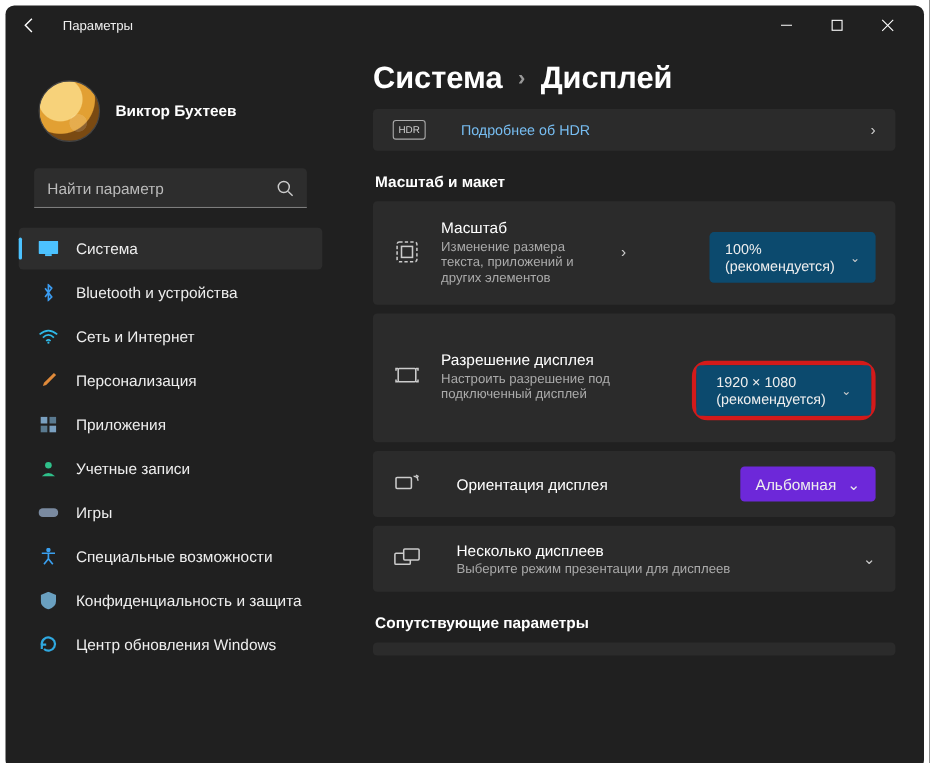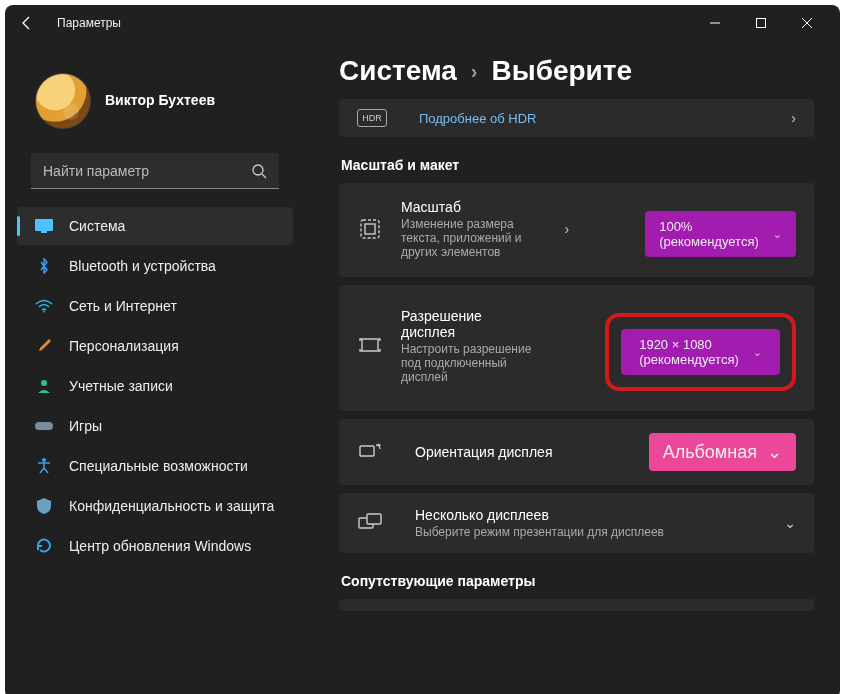--- a/index.html
+++ b/index.html
@@ -33,24 +33,24 @@
 .card { background: #2b2b2b; border-radius: 4px; padding: 14px 18px; margin-bottom: 8px; display: flex; align-items: center; gap: 32px; position: relative; cursor:pointer; }
 .card-icon { width: 26px; height: 26px; display: flex; align-items: center; justify-content: center; color: #ccc; flex-shrink:0; }
 .card-body { flex: 1; display: flex; flex-direction: column; gap: 2px; }
 .card-link { font-size: 13px; color: #77bdf1; }
 .card-title { font-size: 14px; color: #fff; }
 .card-desc { font-size: 12px; color: #aaa; }
 .card-chev { color: #ccc; font-size: 14px; }
 .section-label { font-size: 14px; font-weight: 600; margin: 20px 0 10px 2px; }
 .card-col { flex-direction: row; align-items: stretch; padding: 16px 18px 18px 18px; }
 .card-row { display: flex; align-items: center; gap: 18px; }
-.dropdown { margin-top: 12px; display: inline-flex; align-items: center; gap: 10px; background: #a21caf; border-radius: 4px; padding: 8px 14px; font-size: 13px; color: #eee; cursor:pointer; }
+.dropdown { margin-top: 12px; display: inline-flex; align-items: center; gap: 10px; background: #0c4a6e; border-radius: 4px; padding: 8px 14px; font-size: 13px; color: #eee; cursor:pointer; }
 .dropdown .chev-sm { font-size: 11px; color: #ccc; margin-left: 4px; }
-.highlight-box { border: 4px solid #d31a1a; border-radius: 14px; padding: 12px; margin: 12px 0 0 -4px; width: fit-content; }
-.orient-drop { margin-left: auto; display: flex; align-items: center; gap: 10px; background: #ec4899; border-radius: 4px; padding: 8px 14px; font-size: 18px; color: #eee; cursor:pointer; }
+.highlight-box { border: 4px solid #d31a1a; border-radius: 14px; padding: 0; margin: 27px 0 0 -4px; width: fit-content; }
+.orient-drop { margin-left: auto; display: flex; align-items: center; gap: 10px; background: #6d28d9; border-radius: 4px; padding: 8px 14px; font-size: 14px; color: #eee; cursor:pointer; }
 svg { display: block; }
 .main::-webkit-scrollbar,.sidebar::-webkit-scrollbar{width:6px;}
 .main::-webkit-scrollbar-thumb,.sidebar::-webkit-scrollbar-thumb{background:#555;border-radius:3px;}
 </style>
 </head>
 <body>
 
 <div class="window">
 
   <div class="titlebar">
@@ -131,20 +131,31 @@
             <span class="nav-icon">
               <svg width="16" height="16" viewBox="0 0 16 16">
                 <path d="M13 1 L15 3 L6 12 L3 13 L4 10 Z" fill="#e08a3a"></path>
               </svg>
             </span>
             <span>Персонализация</span>
           </li>
           <li class="nav-item">
             <span class="nav-icon">
               <svg width="16" height="16" viewBox="0 0 16 16">
+                <rect x="1" y="1" width="6" height="6" fill="#7aa0c0"></rect>
+                <rect x="9" y="1" width="6" height="6" fill="#5a7a90"></rect>
+                <rect x="1" y="9" width="6" height="6" fill="#5a7a90"></rect>
+                <rect x="9" y="9" width="6" height="6" fill="#7aa0c0"></rect>
+              </svg>
+            </span>
+            <span>Приложения</span>
+          </li>
+          <li class="nav-item">
+            <span class="nav-icon">
+              <svg width="16" height="16" viewBox="0 0 16 16">
                 <circle cx="8" cy="5" r="3" fill="#2fc08a"></circle>
                 <path d="M2 15 Q8 9 14 15 Z" fill="#2fc08a"></path>
               </svg>
             </span>
             <span>Учетные записи</span>
           </li>
           <li class="nav-item">
             <span class="nav-icon">
               <svg width="18" height="12" viewBox="0 0 18 12">
                 <rect x="0" y="2" width="18" height="8" rx="4" fill="#7a8aa0"></rect>
@@ -179,21 +190,21 @@
             <span>Центр обновления Windows</span>
           </li>
         </ul>
     </div>
 
     <div class="main">
 
       <div class="breadcrumb">
         <span class="crumb1">Система</span>
         <span class="chev">›</span>
-        <span class="crumb2">Выберите</span>
+        <span class="crumb2">Дисплей</span>
       </div>
 
       <div class="card" style="padding:10px 18px;">
         <div class="card-icon" style="border:1px solid #aaa;border-radius:3px;font-size:9px;width:30px;height:18px;text-align:center;line-height:16px;">HDR</div>
         <div class="card-body">
             <div class="card-link">Подробнее об HDR</div>
           </div>
         <div class="card-chev">›</div>
       </div>
 

